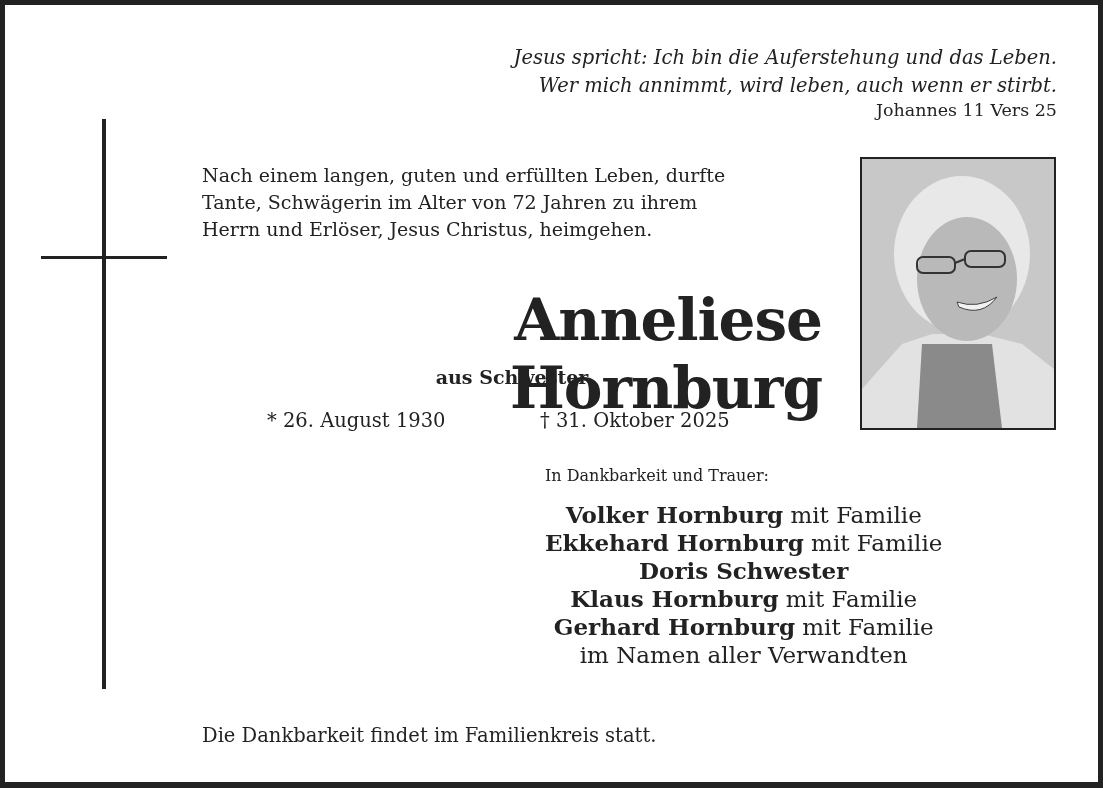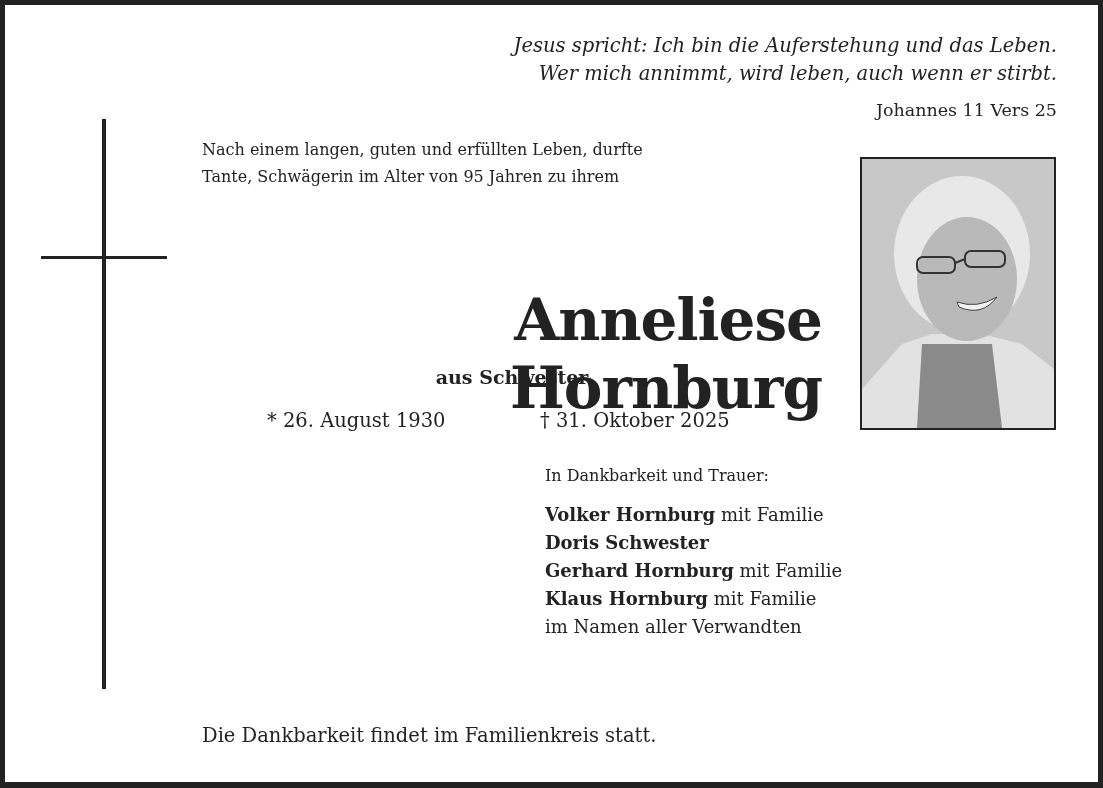--- a/index.html
+++ b/index.html
@@ -1,55 +1,56 @@
 <!DOCTYPE html>
 <html><head>
   <meta charset="utf-8">
   <style>
     html, body { margin:0; padding:0; background:#fff; }
     body { width:1103px; height:788px; position:relative; overflow:hidden;
       font-family:"DejaVu Serif","Liberation Serif",serif; color:#222; }
     .frame { position:absolute; left:0; top:0; width:1103px; height:788px;
       box-sizing:border-box; border:5px solid #222; border-bottom-width:6px; }
-    .verse { position:absolute; right:46px; top:32px; text-align:right;
+    .verse { position:absolute; right:46px; top:44px; text-align:right;
       font-family:"DejaVu Serif",serif; font-style:italic; font-size:19.5px; line-height:28px; }
     .verse-ref { position:absolute; right:46px; top:100px; font-size:17.5px; }
     .cross-v { position:absolute; left:102px; top:119px; width:4px; height:570px; background:#222; }
     .cross-h { position:absolute; left:41px; top:256px; width:126px; height:3px; background:#222; }
-    .intro { position:absolute; left:202px; top:136px; width:620px; font-size:16px; line-height:27px; text-align:justify; }
+    .intro { position:absolute; left:202px; top:162px; width:620px; font-size:19px; line-height:27px; text-align:justify; }
     .intro span { display:block; }
     .name { position:absolute; left:202px; top:286px; width:620px; text-align:right;
       font-family:"DejaVu Serif",serif; font-weight:bold; font-size:58px; letter-spacing:-1px; }
     .origin { position:absolute; left:202px; top:366px; width:620px; text-align:center; font-weight:bold; font-size:19px; }
     .born { position:absolute; left:260px; top:409px; font-size:19.5px;margin-left:7px; }
     .died { position:absolute; left:540px; top:409px; font-size:19.5px; }
     .photo { position:absolute; left:860px; top:157px; width:196px; height:273px; box-sizing:border-box;
       border:2px solid #222; background:#c9c9c9; overflow:hidden; }
     .mourn-head { position:absolute; left:545px; top:466px; font-size:16px; }
-    .mourners { position:absolute; left:545px; top:501px; font-size:18px; line-height:28px; }
+    .mourners { position:absolute; left:545px; top:501px; font-size:23px; line-height:28px;text-align:center; }
     .mourners div b { font-weight:bold; }
     .service { position:absolute; left:202px; top:724px; font-size:19.5px; }
   </style>
 </head>
 <body>
 
 <div class="frame"></div>
 
 <div class="verse">
   <div>Jesus spricht: Ich bin die Auferstehung und das Leben.</div>
   <div>Wer mich annimmt, wird leben, auch wenn er stirbt.</div>
 </div>
 <div class="verse-ref">Johannes 11 Vers 25</div>
 
 <div class="cross-v"></div>
 <div class="cross-h"></div>
 
 <div class="intro">
   <span>Nach einem langen, guten und erfüllten Leben, durfte</span>
-  <span>Tante, Schwägerin im Alter von 95 Jahren zu ihrem</span>
+  <span>Tante, Schwägerin im Alter von 72 Jahren zu ihrem</span>
+  <span style="text-align:left">Herrn und Erlöser, Jesus Christus, heimgehen.</span>
 </div>
 
 <div class="name">Anneliese Hornburg</div>
 <div class="origin">aus Schwester</div>
 <div class="born">* 26. August 1930</div>
 <div class="died">† 31. Oktober 2025</div>
 
 <div class="photo">
   <svg width="192" height="269" viewBox="0 0 192 269">
     <rect width="192" height="269" fill="#c8c8c8"></rect>
@@ -60,19 +61,20 @@
     <rect x="55" y="98" width="38" height="16" rx="6" fill="none" stroke="#333" stroke-width="2"></rect>
     <rect x="103" y="92" width="40" height="16" rx="6" fill="none" stroke="#333" stroke-width="2"></rect>
     <path d="M93 104 L103 100" stroke="#333" stroke-width="2"></path>
     <path d="M95 143 Q115 150 135 138 Q120 158 97 148 Z" fill="#f2f2f2" stroke="#444" stroke-width="1"></path>
   </svg>
 </div>
 
 <div class="mourn-head">In Dankbarkeit und Trauer:</div>
 <div class="mourners">
   <div><b>Volker Hornburg</b><span> mit Familie</span></div>
+  <div><b>Ekkehard Hornburg</b><span> mit Familie</span></div>
   <div><b>Doris Schwester</b><span></span></div>
+  <div><b>Klaus Hornburg</b><span> mit Familie</span></div>
   <div><b>Gerhard Hornburg</b><span> mit Familie</span></div>
-  <div><b>Klaus Hornburg</b><span> mit Familie</span></div>
   <div>im Namen aller Verwandten</div>
 </div>
 
 <div class="service">Die Dankbarkeit findet im Familienkreis statt.</div>
 
 </body></html>

